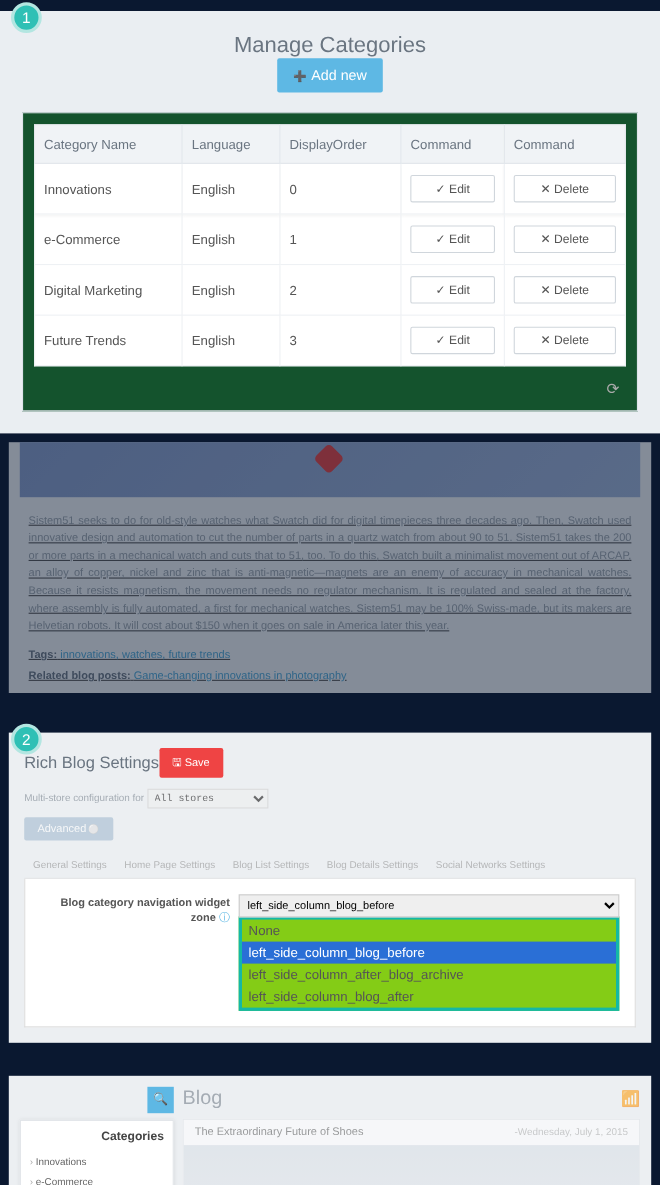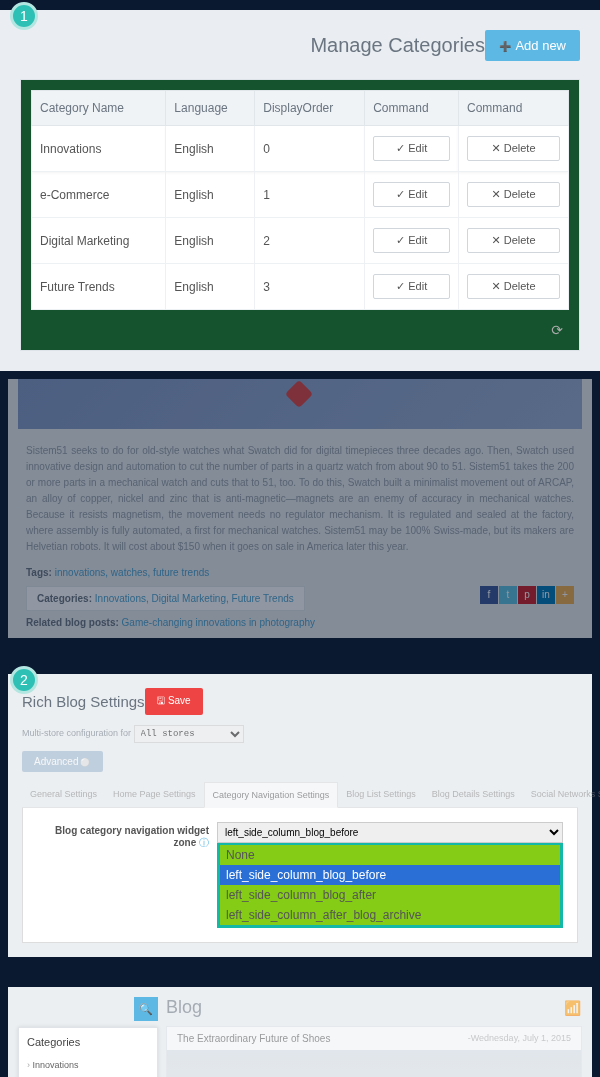--- a/index.html
+++ b/index.html
@@ -1,31 +1,31 @@
 <!DOCTYPE html>
 <html><head>
 <meta charset="utf-8">
 <style>
 * { box-sizing: border-box; margin: 0; padding: 0; }
 body { background: #0a1830; font-family: Arial, Helvetica, sans-serif; font-size: 12px; color: #555; width: 600px; }
 .panel1 { background: #eaeef2; padding: 20px; position: relative; margin-top: 10px; }
 .badge { position: absolute; width: 28px; height: 28px; border-radius: 50%; background: #2fc0b5; color: #fff; display: flex; align-items: center; justify-content: center; font-size: 14px; left: 10px; top: -8px; z-index: 10; border: 3px solid #b3e6e1; }
-.header-row { display: flex; justify-content: flex-end; align-items: center; margin-bottom: 18px; }
+.header-row { display: flex; justify-content: center; align-items: center; margin-bottom: 18px; flex-direction: column; }
 .title { font-size: 20px; color: #6a7581; font-weight: 400; }
 .btn-addnew { background: #5eb8e4; color: #fff; border: none; padding: 8px 14px; font-size: 13px; cursor: pointer; border-radius: 2px; }
 .btn-addnew::before { content: "➕"; font-size: 10px; margin-right: 4px; }
 .table-wrap { background: #14532d; border: 1px solid #dde3e9; padding: 10px; }
 table { width: 100%; border-collapse: collapse; background: #fff; }
 th { background: #f0f3f6; color: #6a7581; font-weight: 400; text-align: left; padding: 10px 8px; font-size: 12px; border: 1px solid #e1e6eb; }
 td { padding: 10px 8px; border: 1px solid #eef1f4; font-size: 12px; color: #555; }
 tr.highlight td { background: #fff; box-shadow: 0 1px 3px rgba(0,0,0,0.05); }
 .btn-sm { background: #fff; border: 1px solid #d0d6dc; padding: 5px 12px; font-size: 11px; cursor: pointer; color: #555; border-radius: 2px; width: 100%; }
 .refresh { text-align: right; padding: 12px 6px 2px; color: #aaa; font-size: 14px; }
 
-.panel2 { background: #e8ebee; padding: 0; margin: 8px 8px 0; position: relative; opacity: 0.85; }
+.panel2 { background: #e8ebee; padding: 0; margin: 8px 8px 0; position: relative; opacity: 0.85; text-decoration: underline; }
 .hero { height: 50px; background: linear-gradient(135deg, #8499c4, #9aaed0); position: relative; overflow: hidden; margin: 0 10px; }
 .hero::after { content: ""; position: absolute; top: 5px; left: 48%; width: 20px; height: 20px; background: #d44; border-radius: 4px; transform: rotate(45deg); }
 .text-body { padding: 14px 18px 8px; color: #97a0a8; font-size: 10px; line-height: 1.6; text-align: justify; }
 .meta-row { padding: 4px 18px; font-size: 10px; color: #97a0a8; }
 .meta-row .label { font-weight: 700; color: #6a7581; }
 .meta-row .link { color: #4fa4d0; }
 .cat-box { display: inline-block; background: #fff; padding: 6px 10px; border: 1px solid #e0e4e8; }
 .social { float: right; }
 .social span { display: inline-block; width: 18px; height: 18px; color: #fff; text-align: center; line-height: 18px; font-size: 10px; margin-left: 1px; }
 .fb{background:#3b5998}.tw{background:#5bc0de}.pn{background:#cb2027}.ln{background:#0077b5}.pl{background:#f0ad4e}
@@ -48,21 +48,21 @@
 .form-input { flex: 1; }
 .form-input select { width: 100%; font-size: 10px; padding: 3px; border: 1px solid #ccc; }
 .dropdown { background: #84cc16; border: 3px solid #14b8a6; font-size: 12px; margin-top: -1px; }
 .dropdown div { padding: 3px 6px; }
 .dropdown .sel { background: #2a6fd6; color: #fff; }
 
 .panel4 { background: #eceff2; padding: 10px; margin: 8px 8px 0; position: relative; display: flex; gap: 8px; }
 .sidebar { width: 140px; }
 .search-btn { background: #5eb8e4; width: 24px; height: 24px; color: #fff; text-align: center; line-height: 24px; float: right; margin-bottom: 6px; font-size: 11px; }
 .cat-widget { background: #fff; border: 1px solid #e0e4e8; padding: 8px; clear: both; box-shadow: 0 0 4px rgba(0,0,0,0.1); }
-.cat-widget h4 { font-size: 11px; color: #444; margin-bottom: 8px; font-weight: 400; }
+.cat-widget h4 { font-size: 11px; color: #444; margin-bottom: 8px; font-weight: 700; text-align: right; }
 .cat-widget ul { list-style: none; }
 .cat-widget li { font-size: 9px; color: #666; padding: 4px 0; }
 .cat-widget li::before { content: "› "; color: #aaa; }
 .main { flex: 1; }
 .blog-head { display: flex; justify-content: space-between; align-items: center; margin-bottom: 8px; }
 .blog-title { font-size: 18px; color: #6a7581; }
 .rss { color: #f0ad4e; font-size: 14px; }
 .post { background: #fff; border: 1px solid #e0e4e8; }
 .post-head { display: flex; justify-content: space-between; padding: 6px 10px; font-size: 10px; color: #555; }
 .post-head .date { color: #aaa; font-size: 9px; }
@@ -124,29 +124,20 @@
   </div>
 </div>
 
 <div class="panel2 faded">
   <div class="hero"></div>
   <div class="text-body">Sistem51 seeks to do for old-style watches what Swatch did for digital timepieces three decades ago. Then, Swatch used innovative design and automation to cut the number of parts in a quartz watch from about 90 to 51. Sistem51 takes the 200 or more parts in a mechanical watch and cuts that to 51, too. To do this, Swatch built a minimalist movement out of ARCAP, an alloy of copper, nickel and zinc that is anti-magnetic—magnets are an enemy of accuracy in mechanical watches. Because it resists magnetism, the movement needs no regulator mechanism. It is regulated and sealed at the factory, where assembly is fully automated, a first for mechanical watches. Sistem51 may be 100% Swiss-made, but its makers are Helvetian robots. It will cost about $150 when it goes on sale in America later this year.</div>
   <div class="meta-row">
     <span class="label">Tags:</span>
     <span class="link">innovations,  watches,  future trends</span>
   </div>
-  <div class="meta-row" style="padding-bottom:2px;">
-    <span class="cat-box">
-      <span class="label">Categories:</span>
-      <span class="link">Innovations, Digital Marketing, Future Trends</span>
-    </span>
-    <span class="social">
-      <span class="fb">f</span><span class="tw">t</span><span class="pn">p</span><span class="ln">in</span><span class="pl">+</span>
-    </span>
-  </div>
   <div class="meta-row" style="padding-bottom:10px;">
     <span class="label">Related blog posts:</span>
     <span class="link">Game-changing innovations in photography</span>
   </div>
 </div>
 
 <div style="height:28px"></div>
 
 <div class="panel3">
   <div class="badge" style="left:2px;top:-8px">2</div>
@@ -155,35 +146,34 @@
     <button class="btn-save">🖫 Save</button>
   </div>
   <div class="config-row faded">
     <span>Multi-store configuration for</span>
     <select><option>All stores</option></select>
   </div>
   <button class="btn-adv faded">Advanced</button>
   <div class="tabs faded" id="tabs">
       <div class="tab">General Settings</div>
       <div class="tab">Home Page Settings</div>
-      <div class="tab active">Category Navigation Settings</div>
       <div class="tab">Blog List Settings</div>
       <div class="tab">Blog Details Settings</div>
       <div class="tab">Social Networks Settings</div>
     </div>
   <div class="form-area">
     <div class="form-row">
       <div class="form-label">Blog category navigation widget zone</div>
       <div class="form-input">
         <select><option>left_side_column_blog_before</option></select>
         <div class="dropdown" id="dropdown">
             <div>None</div>
             <div class="sel">left_side_column_blog_before</div>
+            <div>left_side_column_after_blog_archive</div>
             <div>left_side_column_blog_after</div>
-            <div>left_side_column_after_blog_archive</div>
           </div>
       </div>
     </div>
   </div>
 </div>
 
 <div style="height:22px"></div>
 
 <div class="panel4">
   <div class="sidebar">

